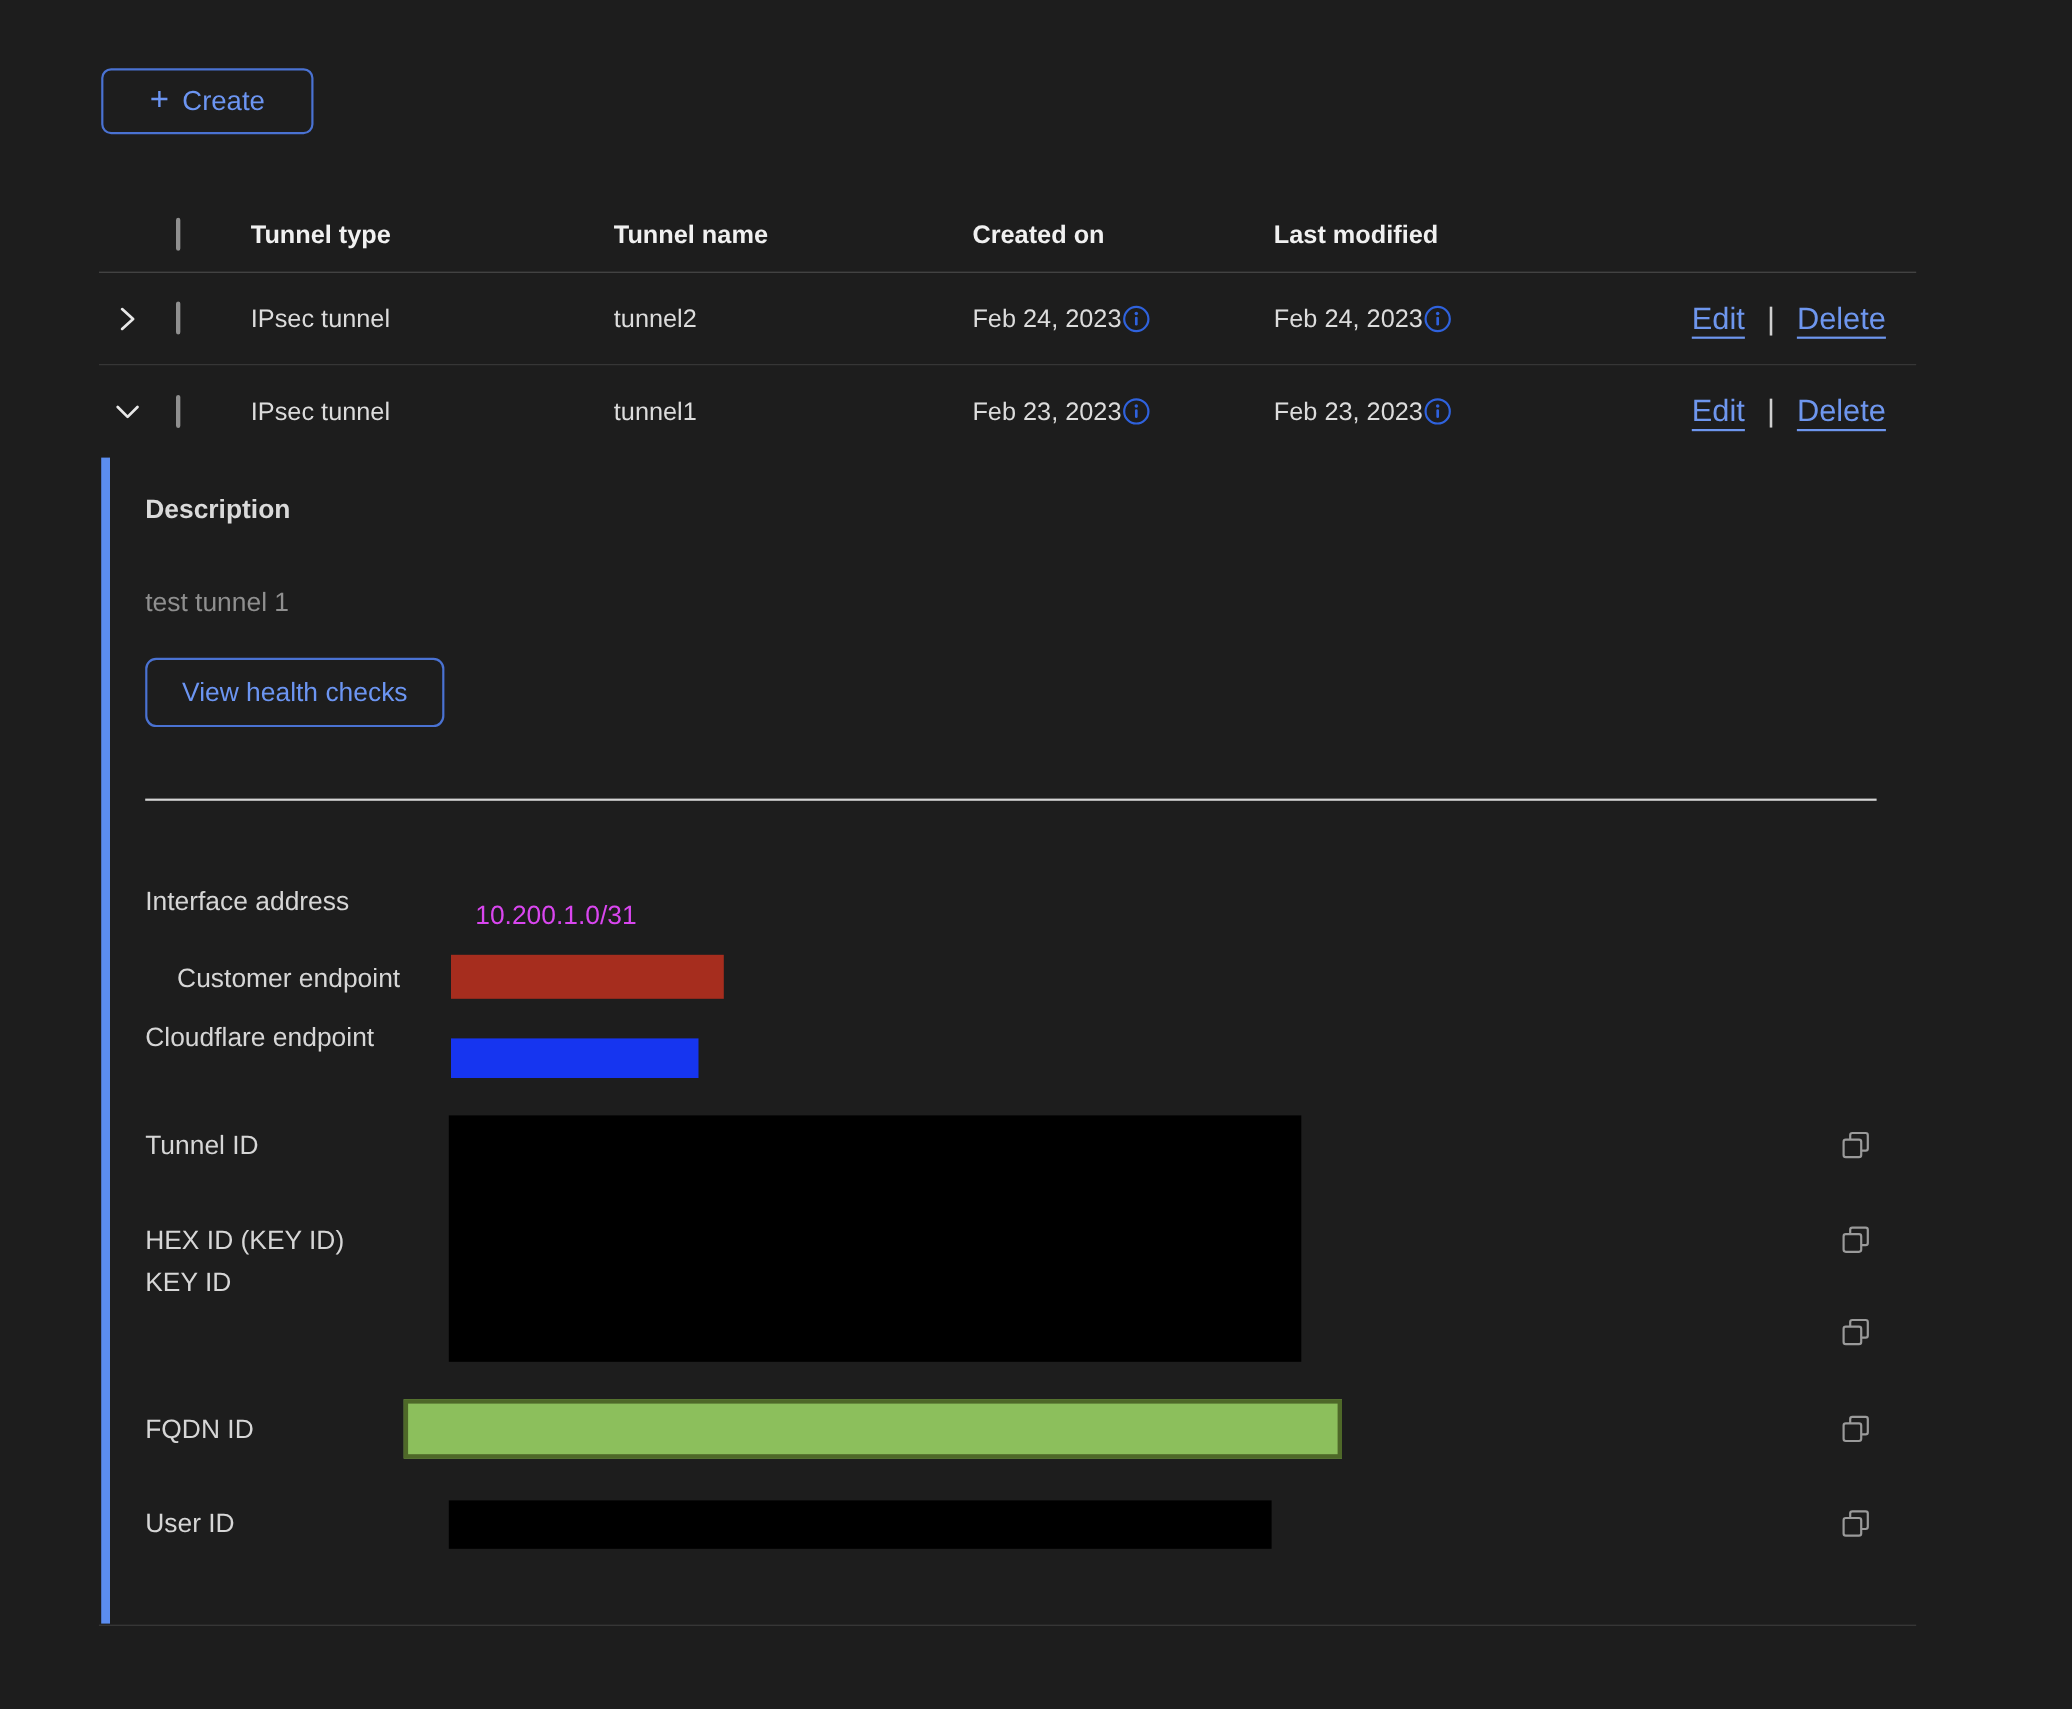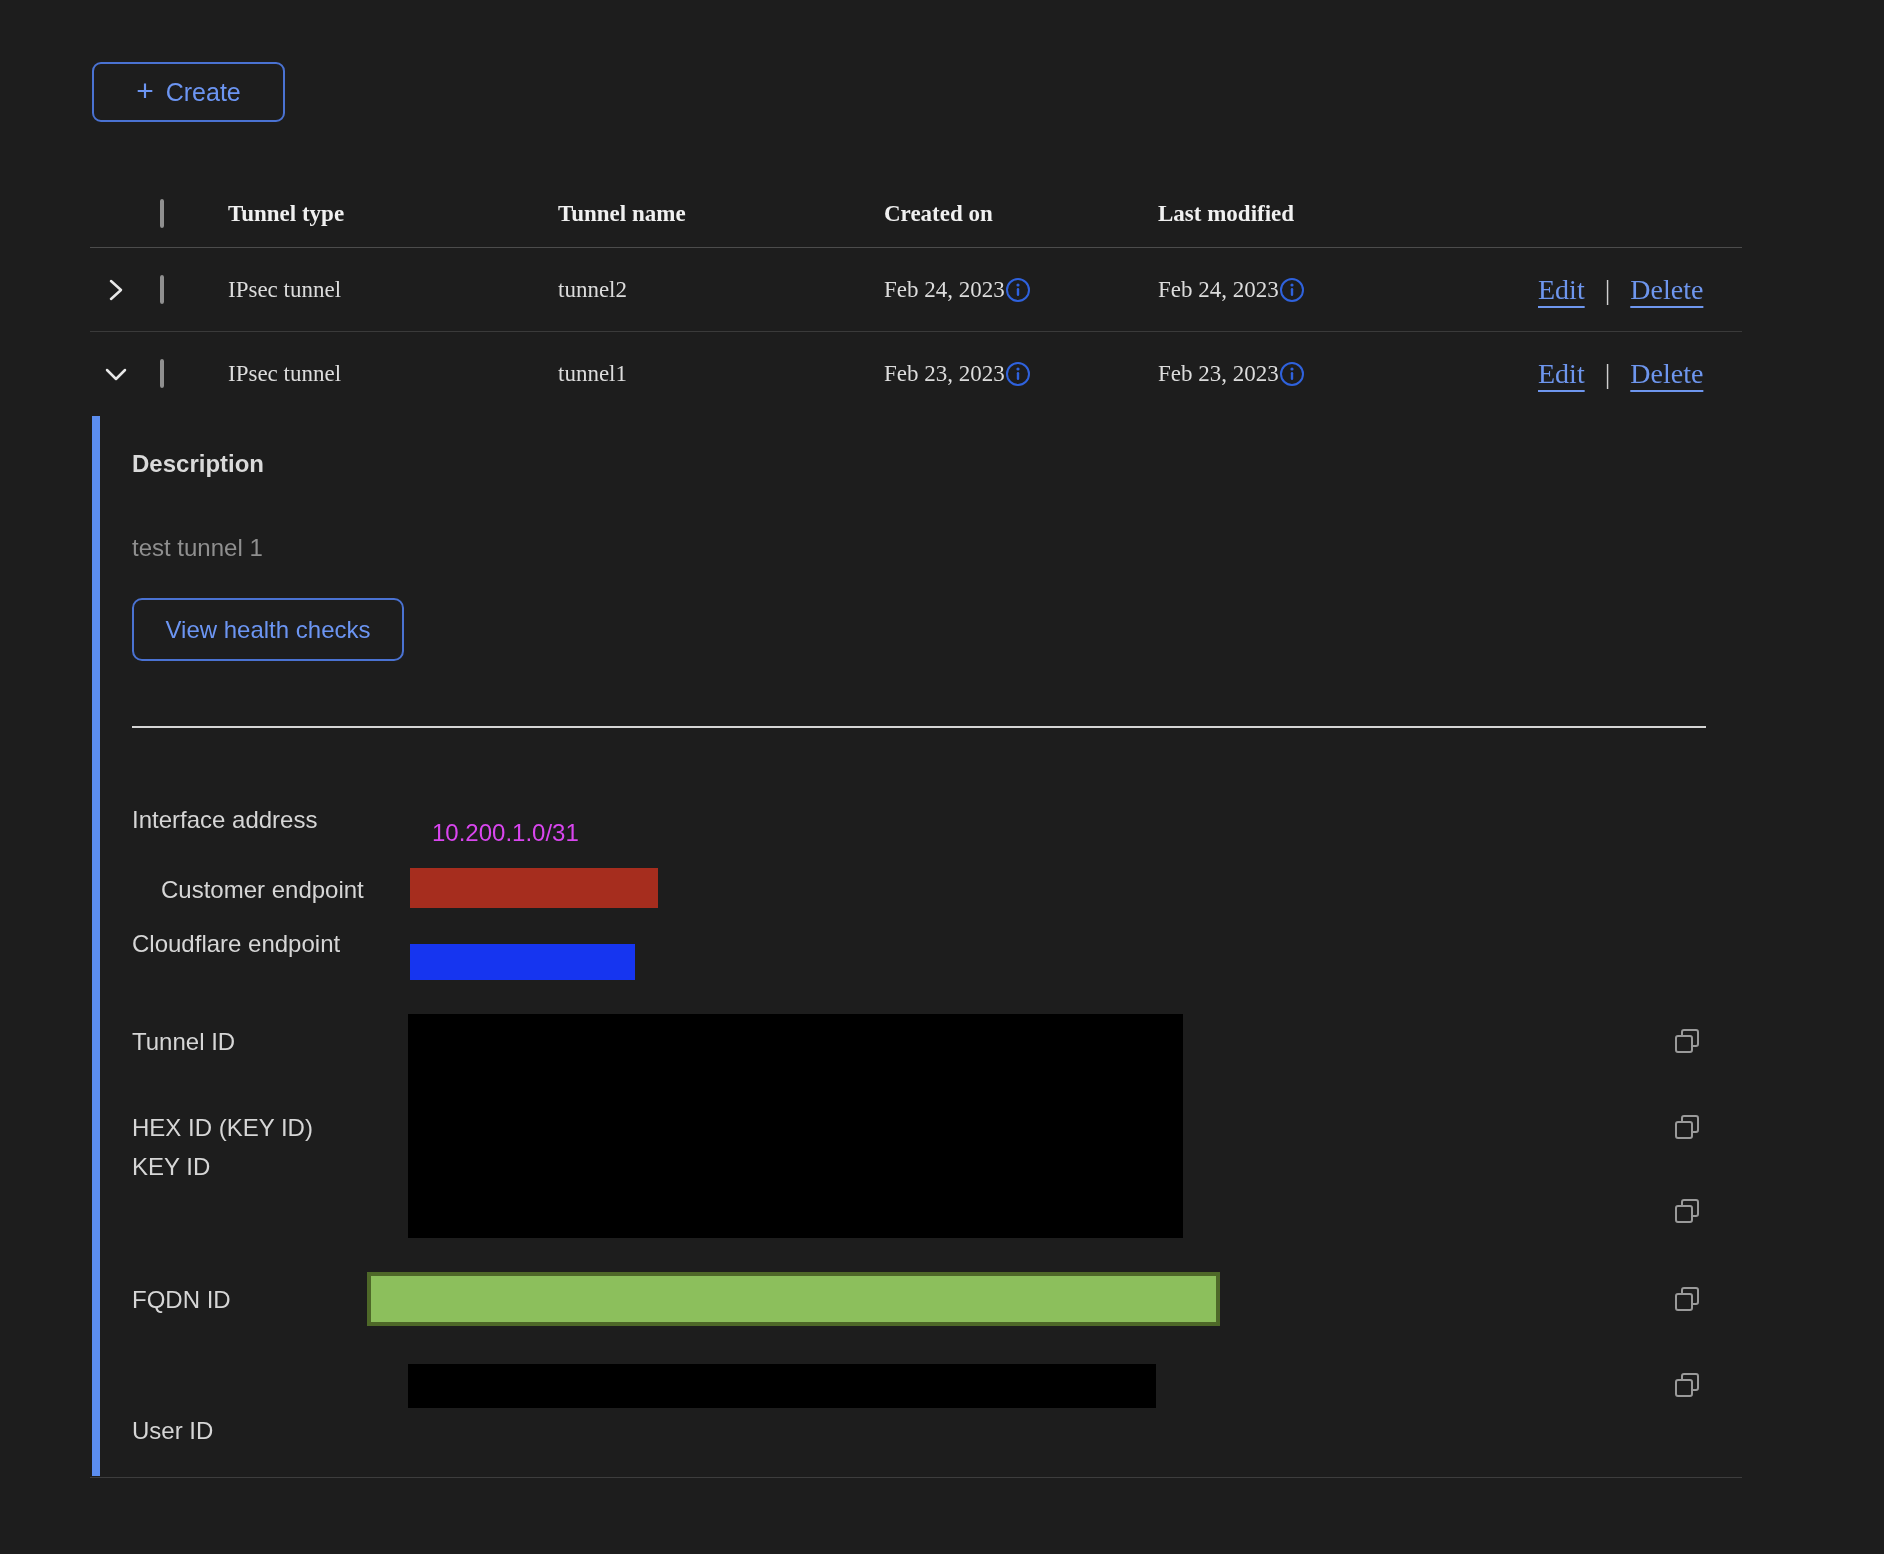--- a/index.html
+++ b/index.html
@@ -21,21 +21,21 @@
     border-radius:9px;
     color:#6c95f2;
     font-size:25px;
     font-family:inherit;
     display:flex; align-items:center; justify-content:center; gap:12px;
     cursor:pointer;
   }
   .create-btn .plus { font-size:30px; font-weight:300; line-height:1; margin-top:-3px; }
 
   
-  .table { position:absolute; left:90px; top:180px; width:1652px;font-family:Liberation Serif, serif; }
+  .table { position:absolute; left:90px; top:180px; width:1652px; }
   .trow {
     display:grid;
     grid-template-columns:48px 90px 330px 326px 274px 290px 1fr;
     align-items:center;
   }
   .thead { height:68px; border-bottom:1px solid #4c4c4c; font-weight:700; color:#f0f0f0; font-size:23px; }
   .tbodyrow { height:84px; font-size:23px; color:#dcdcdc; }
   .row-border { border-bottom:1px solid #3a3a3a; }
 
   .chev { width:48px; display:flex; align-items:center; padding-left:12px; cursor:pointer; }
@@ -201,21 +201,21 @@
     <div class="redact r-blue" style="background-color: rgb(22, 53, 240);"></div>
 
     <div class="fieldlabel" style="top:612px;">Tunnel ID</div>
     <div class="fieldlabel" style="top:698px;">HEX ID (KEY ID)</div>
     <div class="fieldlabel" style="top:737px;">KEY ID</div>
     <div class="redact r-black-group" style="background-color: rgb(0, 0, 0);"></div>
 
     <div class="fieldlabel" style="top:870px;">FQDN ID</div>
     <div class="redact r-green" style="background-color: rgb(140, 191, 92);"></div>
 
-    <div class="fieldlabel" style="top:956px;margin-top:45px;">User ID</div>
+    <div class="fieldlabel" style="top:956px;">User ID</div>
     <div class="redact r-black-user" style="background-color: rgb(0, 0, 0);"></div>
 
     <button class="copy-btn" style="top:610px;">
       <svg width="30" height="30" viewBox="0 0 30 30">
         <rect x="4" y="10" width="16" height="16" rx="2" fill="none" stroke="#9a9a9a" stroke-width="2"></rect>
         <path d="M10 10 V6 a2 2 0 0 1 2-2 h12 a2 2 0 0 1 2 2 v12 a2 2 0 0 1 -2 2 h-4" fill="none" stroke="#9a9a9a" stroke-width="2"></path>
       </svg>
     </button>
     <button class="copy-btn" style="top:696px;">
       <svg width="30" height="30" viewBox="0 0 30 30">

